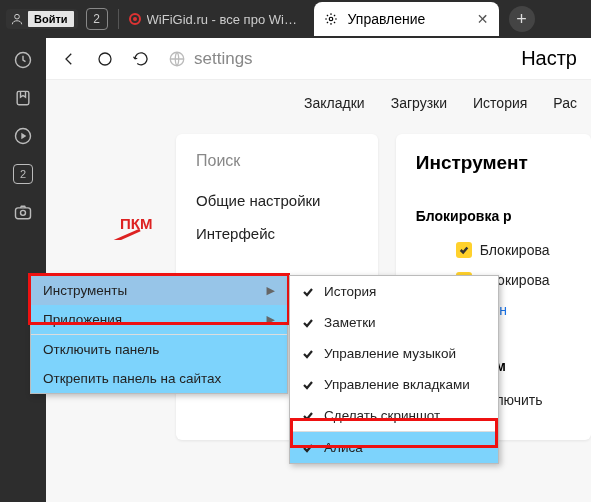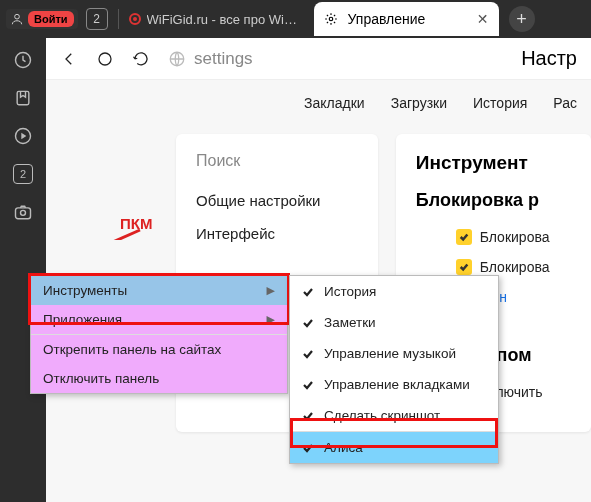--- a/index.html
+++ b/index.html
@@ -1,20 +1,20 @@
 <!DOCTYPE html>
 <html><head>
 <meta charset="utf-8">
 <style>
   * { box-sizing: border-box; margin: 0; padding: 0; font-family: Arial, sans-serif; }
   body { width: 591px; height: 502px; overflow: hidden; background: #fff; position: relative; }
 
   .top-bar { height: 38px; background: #2d2d2d; display: flex; align-items: center; padding: 0 6px; color: #ccc; font-size: 13px; }
   .login-badge { display: flex; align-items: center; gap: 4px; background: #333; border-radius: 4px; padding: 2px 4px; }
-  .login-btn { background: #ef4444; color: #000; font-size: 11px; padding: 2px 6px; border-radius: 6px; font-weight: bold; }
+  .login-btn { background: #e5e5e5; color: #000; font-size: 11px; padding: 2px 6px; border-radius: 1px; font-weight: bold; }
   .tab-count { margin-left: 8px; width: 22px; height: 22px; border: 1px solid #888; border-radius: 4px; display: flex; align-items: center; justify-content: center; color: #ccc; font-size: 12px; }
   .sep { width: 1px; height: 20px; background: #555; margin: 0 10px; }
   .wifi-tab { display: flex; align-items: center; gap: 6px; flex: 0 0 auto; }
   .wifi-icon { width: 12px; height: 12px; border-radius: 50%; border: 2px solid #d33; position: relative; }
   .wifi-icon::after { content: ""; position: absolute; inset: 2px; background: #d33; border-radius: 50%; }
   .wifi-title { color: #ccc; white-space: nowrap; overflow: hidden; text-overflow: ellipsis; max-width: 155px; }
   .active-tab { margin-left: 12px; background: #fff; border-radius: 8px 8px 0 0; height: 34px; display: flex; align-items: center; padding: 0 10px; color: #000; gap: 10px; min-width: 185px; }
   .gear { width: 14px; height: 14px; }
   .tab-title { font-size: 14px; }
   .tab-close { color: #555; font-size: 14px; margin-left: auto; }
@@ -30,32 +30,32 @@
   .addr { display: flex; align-items: center; gap: 8px; flex: 1; }
   .addr-text { color: #888; font-size: 17px; }
   .right-title { color: #000; font-size: 20px; }
 
   .tabs-nav { height: 46px; display: flex; align-items: center; justify-content: flex-end; gap: 26px; padding-right: 14px; font-size: 14px; color: #222; }
 
   .cards { display: flex; gap: 18px; padding: 8px 0 0 130px; }
   .card { background: #fff; border-radius: 6px; box-shadow: 0 1px 3px rgba(0,0,0,0.08); width: 238px; padding: 18px 20px; }
   .card2 { width: 230px; }
   .card h3 { font-size: 16px; color: #888; font-weight: normal; margin-bottom: 22px; }
-  .card h2 { font-size: 19px; color: #000; font-weight: bold; margin-bottom: 16px; }
+  .card h2 { font-size: 19px; color: #000; font-weight: bold; margin-bottom: 34px; }
   .card-item { font-size: 15px; color: #222; margin-bottom: 16px; }
-  .sub { font-size: 18px; margin-bottom: 18px; font-weight: bold; }
+  .sub { font-size: 14px; margin-bottom: 18px; font-weight: bold; }
   .check-row { display: flex; align-items: center; gap: 8px; font-size: 14px; color: #222; margin-bottom: 14px; margin-left: 40px; }
   .ycheck { width: 16px; height: 16px; background: #ffd12c; border-radius: 3px; display: flex; align-items: center; justify-content: center; }
   .ycheck svg { width: 10px; height: 10px; stroke: #333; stroke-width: 3; fill: none; }
   .link-blue { color: #1a73e8; font-size: 14px; margin-bottom: 12px; }
 
   .arrow-line { position: absolute; left: 30px; top: 120px; width: 120px; height: 120px; pointer-events: none; }
   .pkm { position: absolute; left: 120px; top: 215px; color: #d22; font-weight: bold; font-size: 15px; }
 
-  .ctx-menu { position: absolute; left: 30px; top: 275px; width: 258px; background: #f0abfc; border: 1px solid #bbb; box-shadow: 2px 2px 6px rgba(0,0,0,0.25); font-size: 13.5px; }
+  .ctx-menu { position: absolute; left: 30px; top: 275px; width: 258px; background: #7dd3fc; border: 1px solid #bbb; box-shadow: 2px 2px 6px rgba(0,0,0,0.25); font-size: 13.5px; }
   .ctx-item { padding: 7px 12px; display: flex; align-items: center; justify-content: space-between; color: #222; }
   .ctx-item.hl { background: #97c5e8; }
   .ctx-sep { height: 1px; background: #ddd; }
   .ctx-arrow { color: #666; font-size: 11px; }
   .ctx-box-red { position: absolute; border: 3px solid #e11; pointer-events: none; }
 
   .submenu { position: absolute; left: 289px; top: 275px; width: 210px; background: #fff; border: 1px solid #bbb; box-shadow: 2px 2px 6px rgba(0,0,0,0.25); font-size: 13.5px; }
   .sub-item { padding: 8px 12px; display: flex; align-items: center; gap: 10px; color: #222; }
   .sub-item.hl { background: #7dd3fc; }
   .chk { width: 12px; height: 12px; stroke: #222; stroke-width: 2.2; fill: none; }
@@ -191,24 +191,24 @@
   <div class="ctx-item hl">
     <span>Инструменты</span>
     <span class="ctx-arrow">▶</span>
   </div>
   <div class="ctx-item">
     <span>Приложения</span>
     <span class="ctx-arrow">▶</span>
   </div>
   <div class="ctx-sep"></div>
   <div class="ctx-item">
+    <span>Отключить панель</span>
+  </div>
+  <div class="ctx-item">
     <span>Открепить панель на сайтах</span>
-  </div>
-  <div class="ctx-item">
-    <span>Отключить панель</span>
   </div>
 </div>
 <div class="ctx-box-red" style="left:28px; top:273px; width:262px; height:52px;"></div>
 
 <div class="submenu">
   <div class="sub-item">
     <svg class="chk" viewBox="0 0 12 12">
         <path d="M2 6l3 3 5-6"></path>
       </svg>
     <span>История</span>

